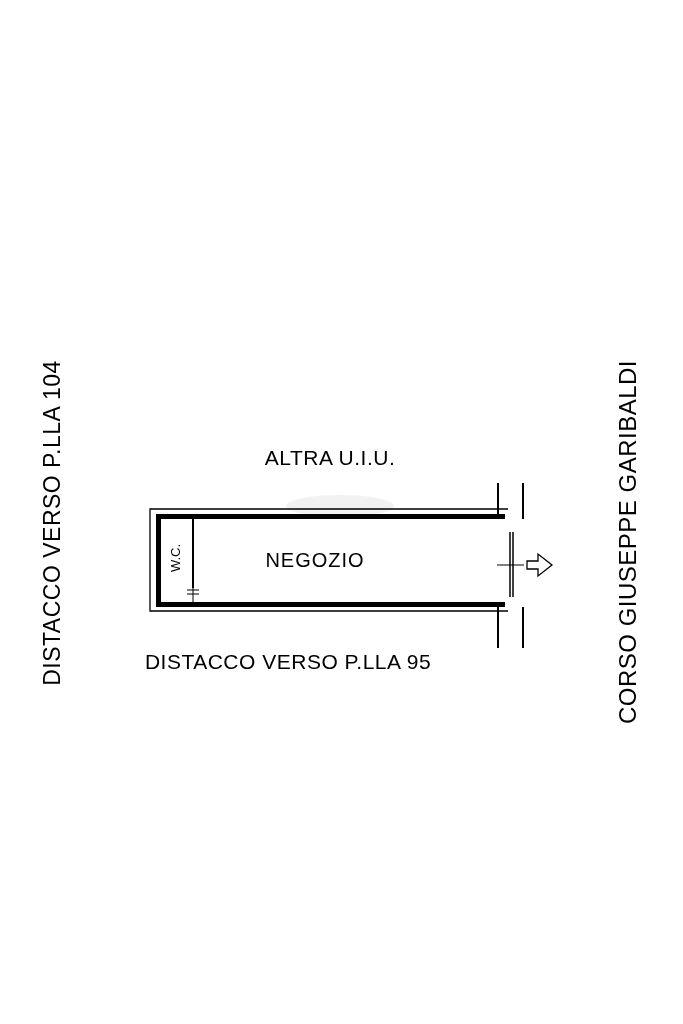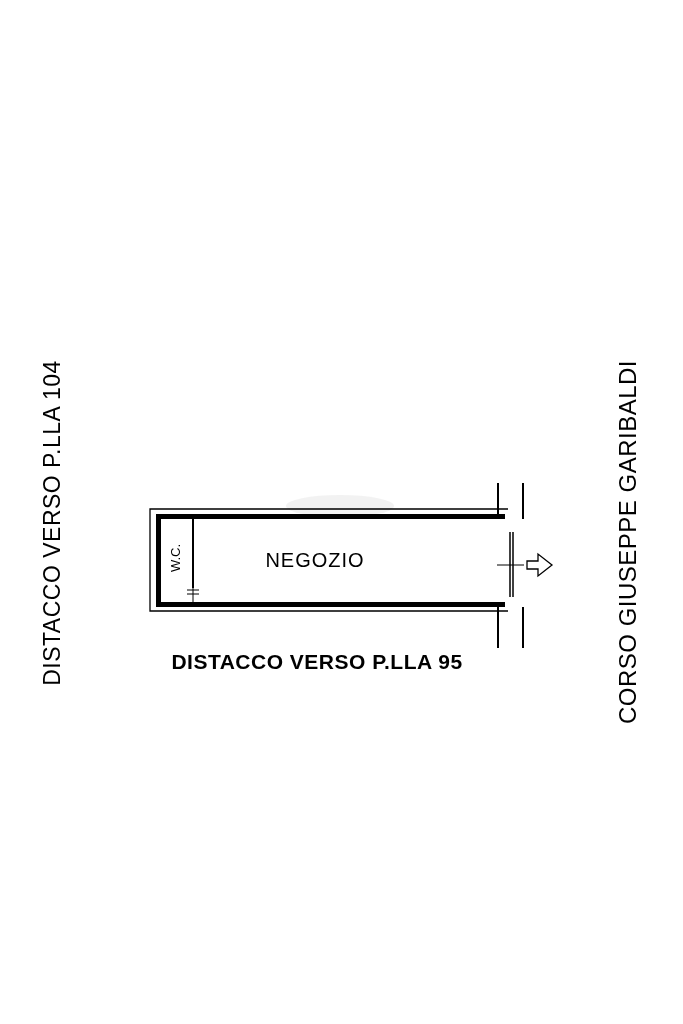--- a/index.html
+++ b/index.html
@@ -34,45 +34,45 @@
     transform: translate(-50%, -50%) rotate(-90deg);
     font-size: 24px;
   }
   .label-top {
     left: 330px;
     top: 458px;
     transform: translate(-50%, -50%);
     font-size: 21px;
   }
   .label-bottom {
-    left: 317px;
+    left: 288px;
     top: 662px;
     transform: translate(-50%, -50%);
     font-size: 21px;
-    font-weight: bold;
   }
   svg.plan {
     position: absolute;
     left: 0;
     top: 0;
   }
   svg text {
     font-family: "Liberation Sans", sans-serif;
     fill: #000000;
   }
 </style>
 </head>
 <body>
 
 <div class="canvas">
 
   <div class="label label-left-vertical">DISTACCO VERSO P.LLA 104</div>
 
   <div class="label label-right-vertical">CORSO GIUSEPPE GARIBALDI</div>
 
+  <div class="label label-top">ALTRA U.I.U.</div>
 
   <div class="label label-bottom">DISTACCO VERSO P.LLA 95</div>
 
   <svg class="plan" width="683" height="1024" viewBox="0 0 683 1024">
 
     <ellipse cx="340" cy="506" rx="54" ry="11" fill="#ececec" opacity="0.7"></ellipse>
 
     <path d="M508,509 H150 V611 H508" fill="none" stroke="#000000" stroke-width="1.3"></path>
 
     <g>

